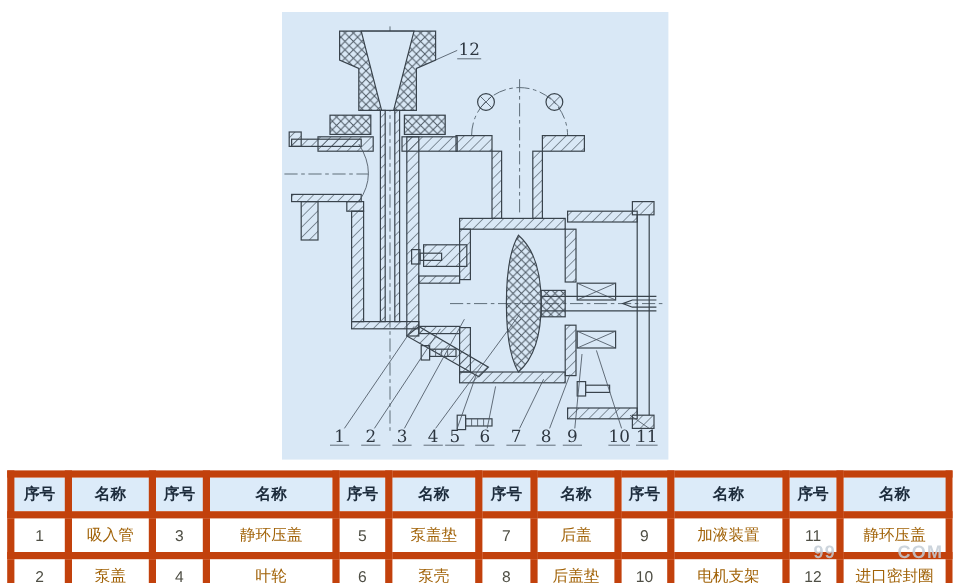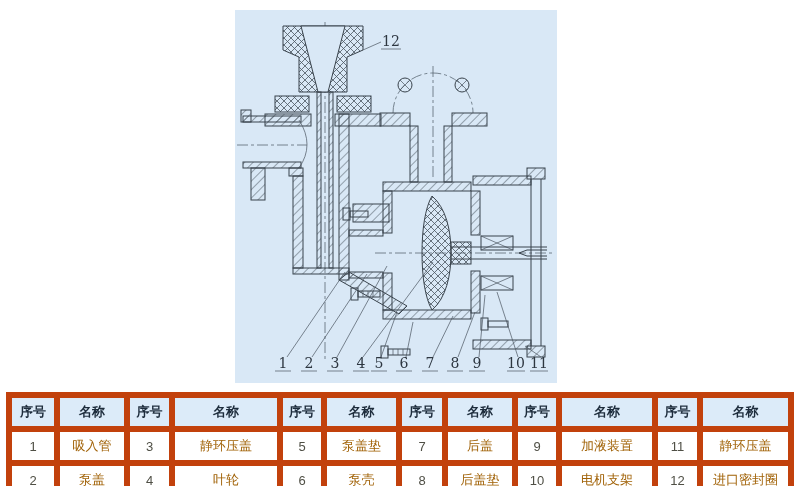--- a/index.html
+++ b/index.html
@@ -243,15 +243,19 @@
           <td class="cell-name">泵壳</td>
           <td class="cell-no">8</td>
           <td class="cell-name">后盖垫</td>
           <td class="cell-no">10</td>
           <td class="cell-name">电机支架</td>
           <td class="cell-no">12</td>
           <td class="cell-name">进口密封圈</td>
         </tr>
       </tbody>
     </table>
+    <div class="wm">
+      <span>99</span>
+      <span>COM</span>
+    </div>
   </div>
 
 </div>
 
 </body></html>

